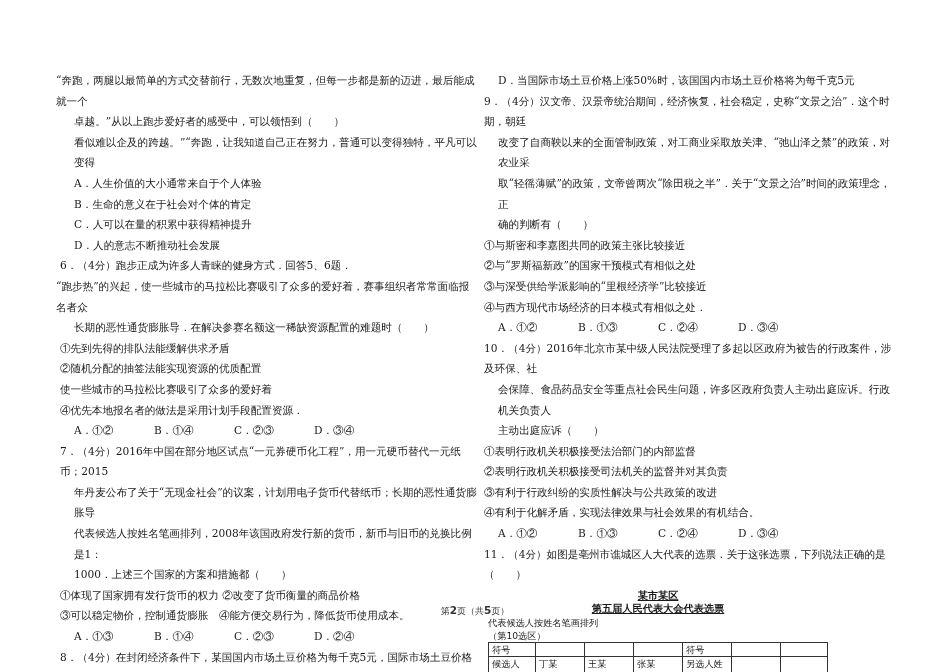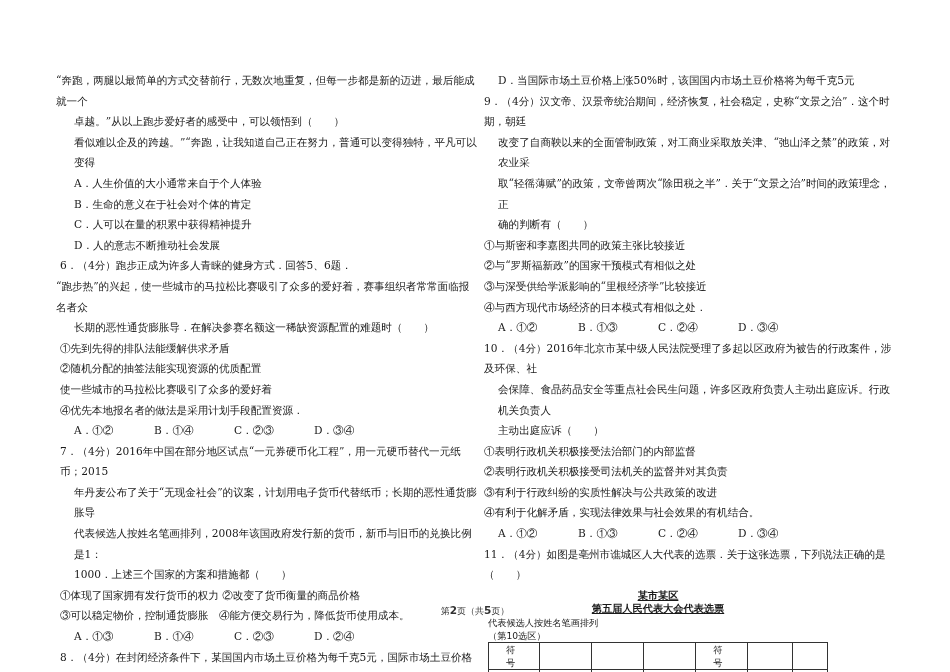--- a/index.html
+++ b/index.html
@@ -9,21 +9,21 @@
   .col-left{left:60px;width:418px;}
   .col-right{left:484px;width:416px;}
   .p{margin:0;white-space:normal;}
   .ind{padding-left:14px;}
   .opts4{display:flex;padding-left:14px;}
   .opts4 span{width:80px;display:inline-block;}
   .ballot{margin:4px 0 0 4px;width:340px;font-family:"DejaVu Sans","Liberation Sans",sans-serif;font-size:9.2px;line-height:13px;}
   .ballot .t1{text-align:center;font-weight:bold;font-size:10.2px;line-height:13px;text-decoration:underline;}
   .ballot .hdr{display:flex;justify-content:space-between;margin-top:1px;flex-direction:column;}
   .ballot table{border-collapse:collapse;width:100%;}
-  .ballot td{border:1px solid #333;padding:0 17px;height:13px;vertical-align:top;margin-left:16px;}
+  .ballot td{border:1px solid #333;padding:0 3px;height:13px;vertical-align:top;margin-left:16px;}
   .ballot .note{margin-top:1px;line-height:13px;}
   .footer{position:absolute;top:604px;left:0;width:950px;text-align:center;font-size:9px;color:#333;}
   .footer b{font-family:"DejaVu Sans","Liberation Sans",sans-serif;font-size:10.5px;}
 </style>
 </head>
 <body>
 
 <div class="col col-left">
   <div>
     <p class="p" style="margin-left:-4px">“奔跑，两腿以最简单的方式交替前行，无数次地重复，但每一步都是新的迈进，最后能成就一个</p>

